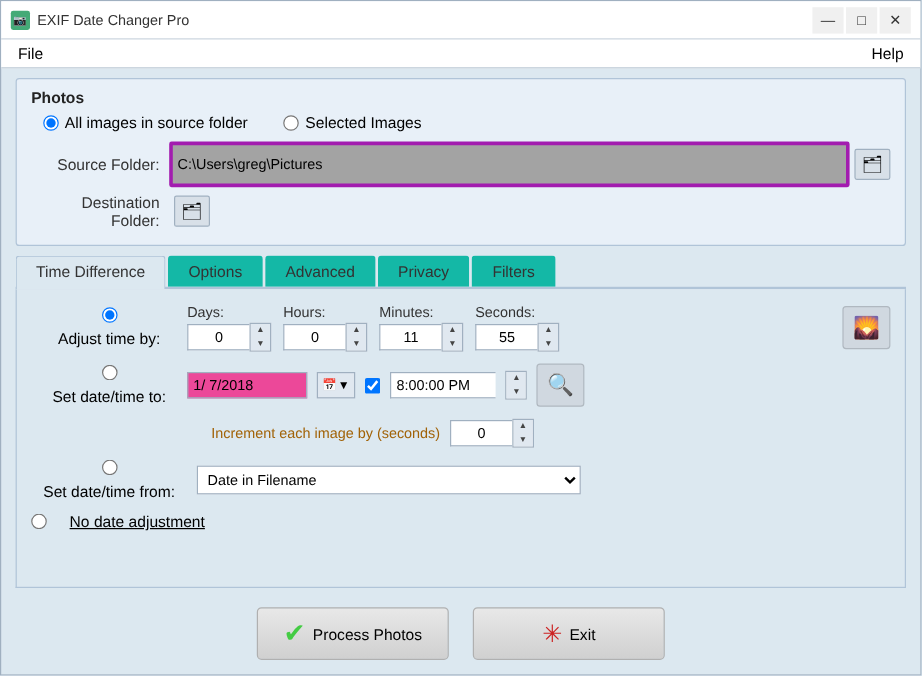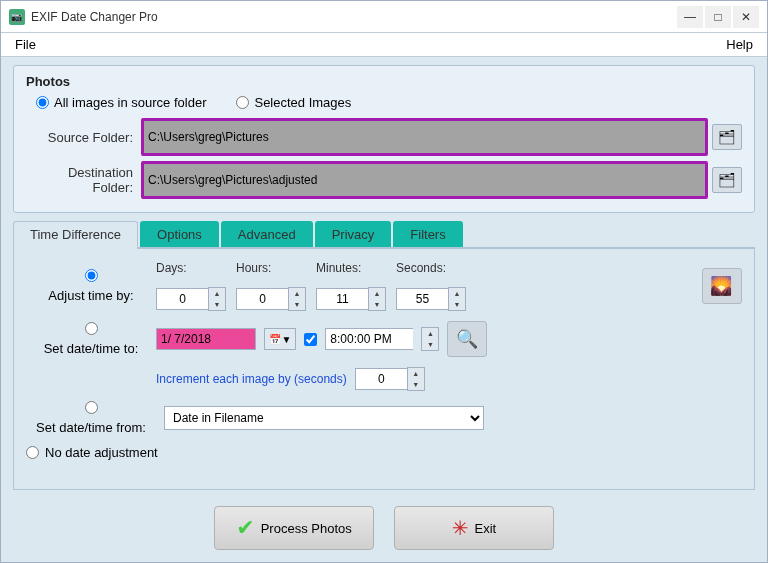--- a/index.html
+++ b/index.html
@@ -206,21 +206,21 @@
       gap: 10px;
       flex: 1;
     }
     .spinner-group {
       display: flex;
       flex-direction: column;
       align-items: flex-start;
     }
     .spinner-label {
       font-size: 12px;
-      margin-bottom: 12px;
+      margin-bottom: 2px;
       color: #333;
     }
     .spinner {
       display: flex;
       align-items: center;
     }
     .spinner-input {
       width: 52px;
       height: 22px;
       border: 1px solid #a0b0c0;
@@ -293,21 +293,22 @@
     }
     
     .increment-row {
       display: flex;
       align-items: center;
       gap: 8px;
       padding-left: 130px;
     }
     .increment-label {
       font-size: 12px;
-      color: #1d4ed8;
+      color: #a16207;
+      margin-left: 20px;
     }
     
     .date-from-select {
       width: 320px;
       height: 24px;
       border: 1px solid #a0b0c0;
       background: white;
       padding: 0 4px;
       font-size: 12px;
       margin-left: 8px;
@@ -387,21 +388,20 @@
       </div>
 
       <div class="folder-row">
         <span class="folder-label">Source Folder:</span>
         <input class="folder-input" type="text" value="C:\Users\greg\Pictures" style="">
         <button class="browse-btn">🗂</button>
       </div>
 
       <div class="folder-row">
         <span class="folder-label">Destination Folder:</span>
-        <input class="folder-input" type="text" value="C:\Users\greg\Pictures\adjusted" style="">
         <button class="browse-btn">🗂</button>
       </div>
     </div>
 
     <div class="tabs-section">
       <div class="tab-bar">
         <div class="tab active">Time Difference</div>
         <div class="tab">Options</div>
         <div class="tab">Advanced</div>
         <div class="tab">Privacy</div>
@@ -498,21 +498,21 @@
             <label class="td-radio">
               <input type="radio" name="tdmode" style="">
               <span>Set date/time from:</span>
             </label>
             <select class="date-from-select">
               <option>Date in Filename</option>
             </select>
           </div>
 
           <div class="no-adjust-row">
-            <label style="display:flex;align-items:center;gap:6px;cursor:pointer;">
+            <label style="display:flex;align-items:center;gap:19px;cursor:pointer;text-decoration:underline;">
               <input type="radio" name="tdmode" style="">
               <span>No date adjustment</span>
             </label>
           </div>
 
         </div>
       </div>
     </div>
   </div>
 

